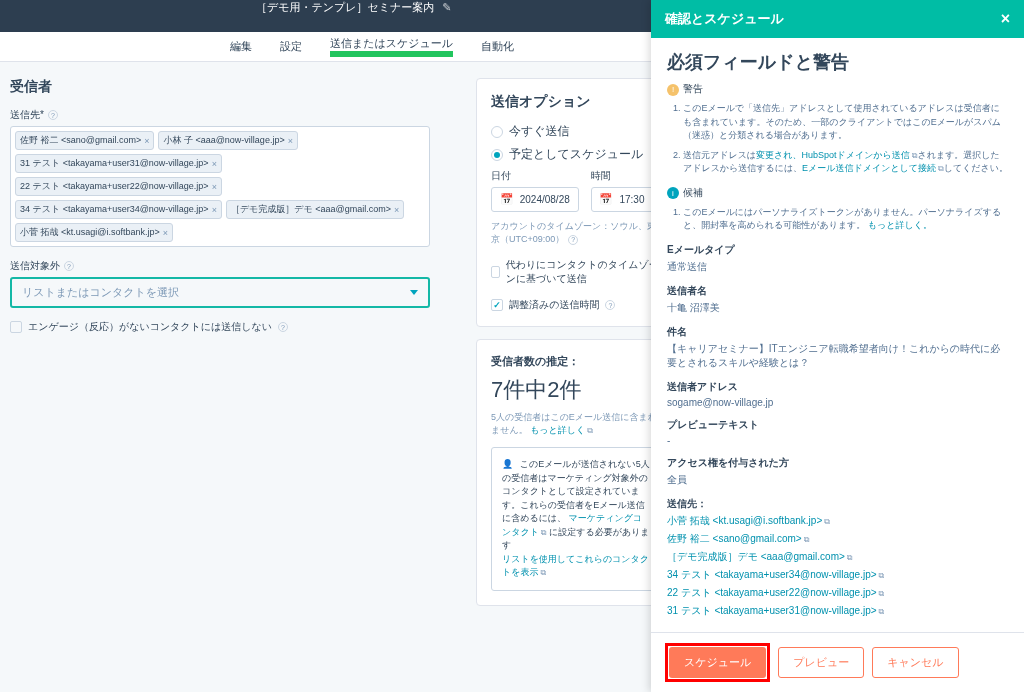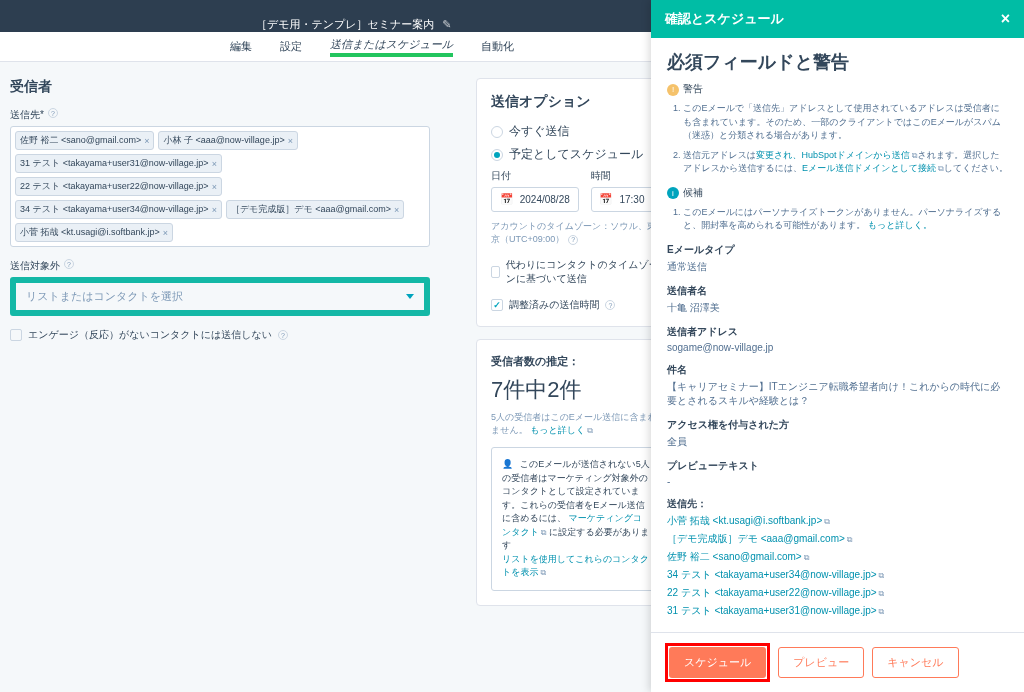--- a/index.html
+++ b/index.html
@@ -1,32 +1,32 @@
 <!DOCTYPE html>
 <html><head>
 <meta charset="utf-8">
 <style>
 * { box-sizing: border-box; margin: 0; padding: 0; }
 body { font-family: "Hiragino Kaku Gothic Pro", "Meiryo", sans-serif; font-size: 11px; color: #33475b; background: #f5f8fa; height: 692px; width: 1024px; overflow: hidden; position: relative; }
-.topbar { background: #2d3e50; height: 32px; display: flex; align-items: flex-end; padding: 0 16px; color: #fff; }
+.topbar { background: #2d3e50; height: 32px; display: flex; align-items: flex-start; padding: 0 16px; color: #fff; }
 .title-row { display: flex; align-items: center; gap: 8px; padding-left: 240px; }
 .title-row .edit-ico { opacity: .7; }
 .tabs { background: #fff; border-bottom: 1px solid #dfe3eb; display: flex; gap: 28px; padding: 0 230px; height: 30px; align-items: center; font-size: 11px; }
 .tab { height: 21px; display: flex; align-items: center; color: #33475b; cursor: pointer; }
-.tab.active { color: #33475b; font-weight: 500; border-bottom: 4px solid #22c55e; font-style: italic; }
+.tab.active { color: #33475b; font-weight: 500; border-bottom: 6px solid #22c55e; }
 .main { display: flex; padding: 16px 10px 0 10px; gap: 16px; height: calc(100% - 62px); overflow: hidden; }
 .col-left { flex: 0 0 420px; }
 .col-right { flex: 0 0 230px; padding-left: 30px; }
 .h-sec { font-size: 14px; font-weight: 600; margin-bottom: 12px; }
-.lbl { font-size: 10px; color: #33475b; margin-bottom: 4px; display: flex; gap: 4px; }
+.lbl { font-size: 10px; color: #33475b; margin-bottom: 4px; display: flex; align-items: center; gap: 4px; }
 .help { width: 10px; height: 10px; border-radius: 50%; border: 1px solid #cbd6e2; color: #7c98b6; display: inline-flex; align-items: center; justify-content: center; font-size: 7px; }
 .pill-box { border: 1px solid #cbd6e2; background: #fff; padding: 4px; border-radius: 3px; display: flex; flex-wrap: wrap; gap: 4px; min-height: 60px; }
 .pill { background: #eaf0f6; border: 1px solid #cbd6e2; border-radius: 3px; padding: 2px 4px; font-size: 9px; display: flex; align-items: center; gap: 3px; }
 .pill .x { font-size: 9px; cursor: pointer; color: #7c98b6; }
-.select-box { border: 6px solid #14b8a6; background: #f5f8fa; padding: 6px 10px; border-radius: 3px; display: flex; justify-content: space-between; align-items: center; color: #7c98b6; gap: 12px; }
+.select-box { border: 2px solid #14b8a6; background: #f5f8fa; padding: 6px 10px; border-radius: 3px; display: flex; justify-content: space-between; align-items: center; color: #7c98b6; gap: 12px; }
 .caret-down { width: 0; height: 0; border-left: 4px solid transparent; border-right: 4px solid transparent; border-top: 5px solid #00a4bd; }
 .chk-row { display: flex; align-items: center; gap: 6px; font-size: 10px; margin-top: 12px; }
 .chk { width: 12px; height: 12px; border: 1px solid #cbd6e2; border-radius: 2px; display: inline-flex; align-items: center; justify-content: center; color: #00a4bd; font-size: 9px; }
 .chk.checked::after { content: "✓"; font-weight: bold; }
 .card { background: #fff; border: 1px solid #dfe3eb; border-radius: 4px; padding: 14px; margin-bottom: 12px; }
 .radio-row { display: flex; align-items: center; gap: 6px; margin: 6px 0; font-size: 12px; }
 .radio { width: 12px; height: 12px; border: 1px solid #cbd6e2; border-radius: 50%; display: inline-flex; align-items: center; justify-content: center; }
 .radio.sel::after { content: ""; width: 6px; height: 6px; background: #00a4bd; border-radius: 50%; }
 .input-row { display: flex; gap: 12px; margin-top: 6px; }
 .input-col { flex: 1; }
@@ -211,41 +211,41 @@
 
     <div class="kv">
         <div class="k">Eメールタイプ</div>
         <div class="v">通常送信</div>
       </div>
     <div class="kv">
         <div class="k">送信者名</div>
         <div class="v">十亀 沼澤美</div>
       </div>
     <div class="kv">
+        <div class="k">件名</div>
+        <div class="v">【キャリアセミナー】ITエンジニア転職希望者向け！これからの時代に必要とされるスキルや経験とは？</div>
+      </div>
+    <div class="kv">
         <div class="k">送信者アドレス</div>
         <div class="v">sogame@now-village.jp</div>
       </div>
     <div class="kv">
-        <div class="k">件名</div>
-        <div class="v">【キャリアセミナー】ITエンジニア転職希望者向け！これからの時代に必要とされるスキルや経験とは？</div>
+        <div class="k">プレビューテキスト</div>
+        <div class="v">-</div>
       </div>
     <div class="kv">
         <div class="k">アクセス権を付与された方</div>
         <div class="v">全員</div>
       </div>
-    <div class="kv">
-        <div class="k">プレビューテキスト</div>
-        <div class="v">-</div>
-      </div>
 
     <div class="kv">
       <div class="k">送信先：</div>
       <a class="recip-link"><span>小菅 拓哉 &lt;kt.usagi@i.softbank.jp&gt;</span><span class="ext">⧉</span></a>
+      <a class="recip-link"><span>佐野 裕二 &lt;sano@gmail.com&gt;</span><span class="ext">⧉</span></a>
       <a class="recip-link"><span>［デモ完成版］デモ &lt;aaa@gmail.com&gt;</span><span class="ext">⧉</span></a>
-      <a class="recip-link"><span>佐野 裕二 &lt;sano@gmail.com&gt;</span><span class="ext">⧉</span></a>
       <a class="recip-link"><span>34 テスト &lt;takayama+user34@now-village.jp&gt;</span><span class="ext">⧉</span></a>
       <a class="recip-link"><span>22 テスト &lt;takayama+user22@now-village.jp&gt;</span><span class="ext">⧉</span></a>
       <a class="recip-link"><span>31 テスト &lt;takayama+user31@now-village.jp&gt;</span><span class="ext">⧉</span></a>
 
     </div>
 
   </div>
   <div class="panel-ft">
     <span class="highlight-box">
       <button class="btn btn-primary">スケジュール</button>

